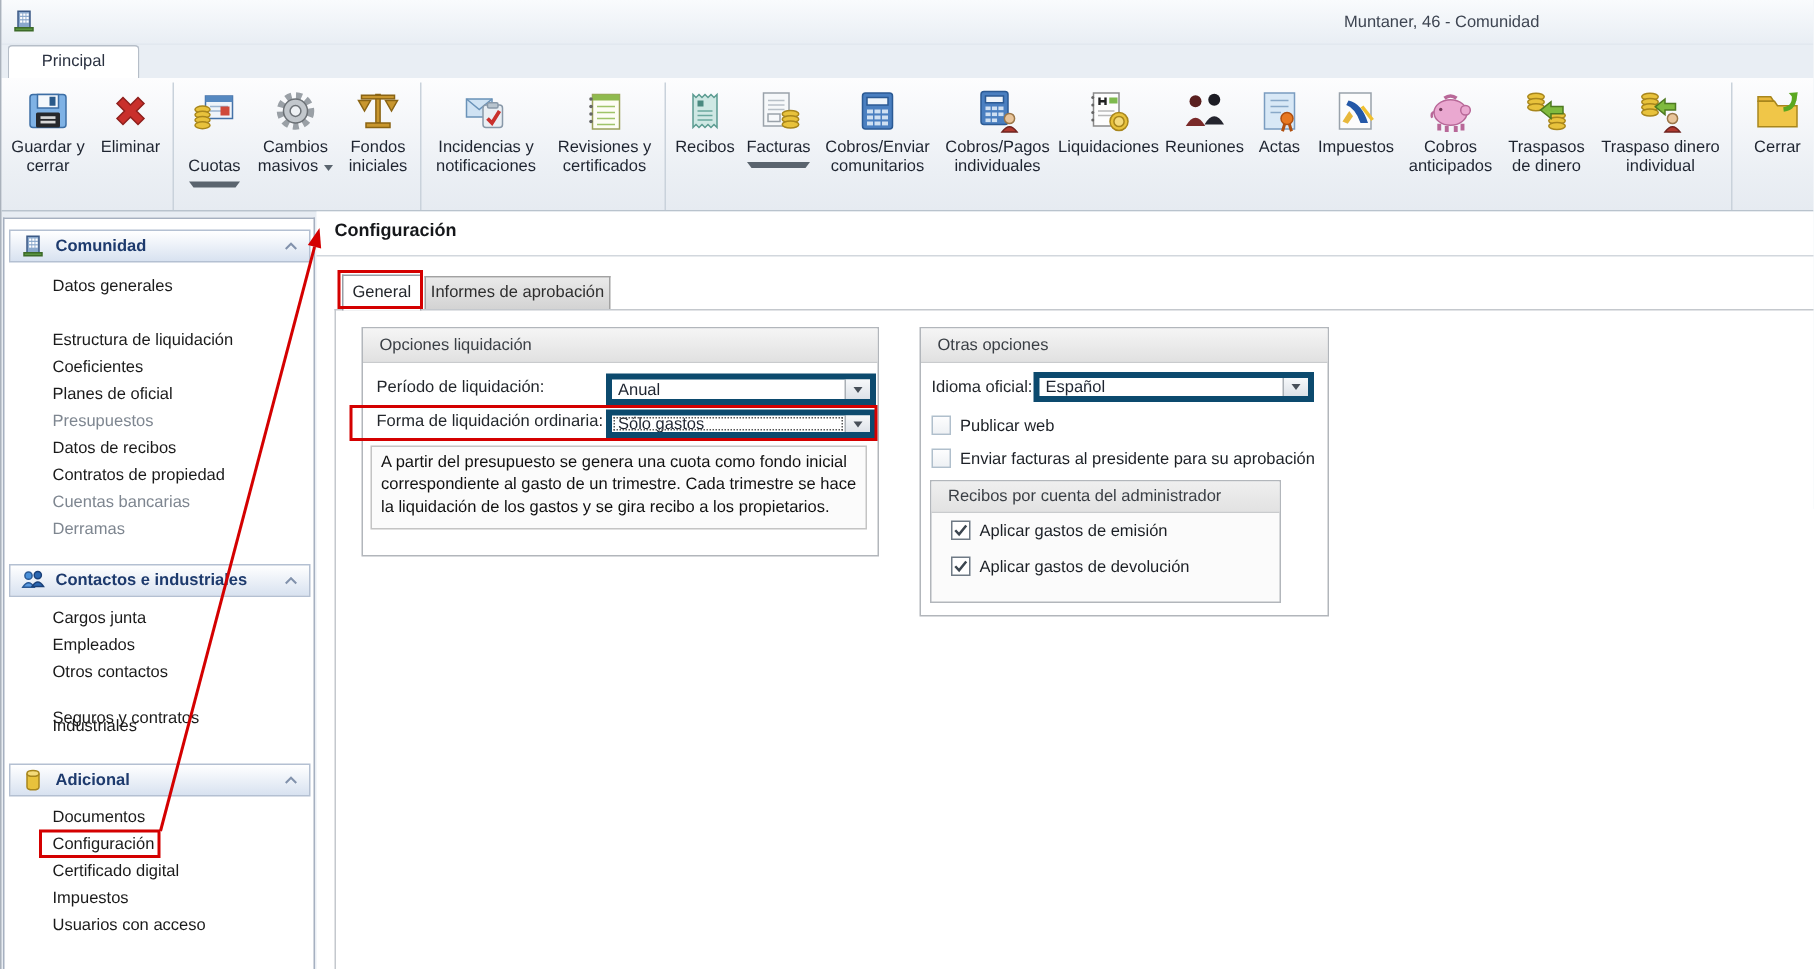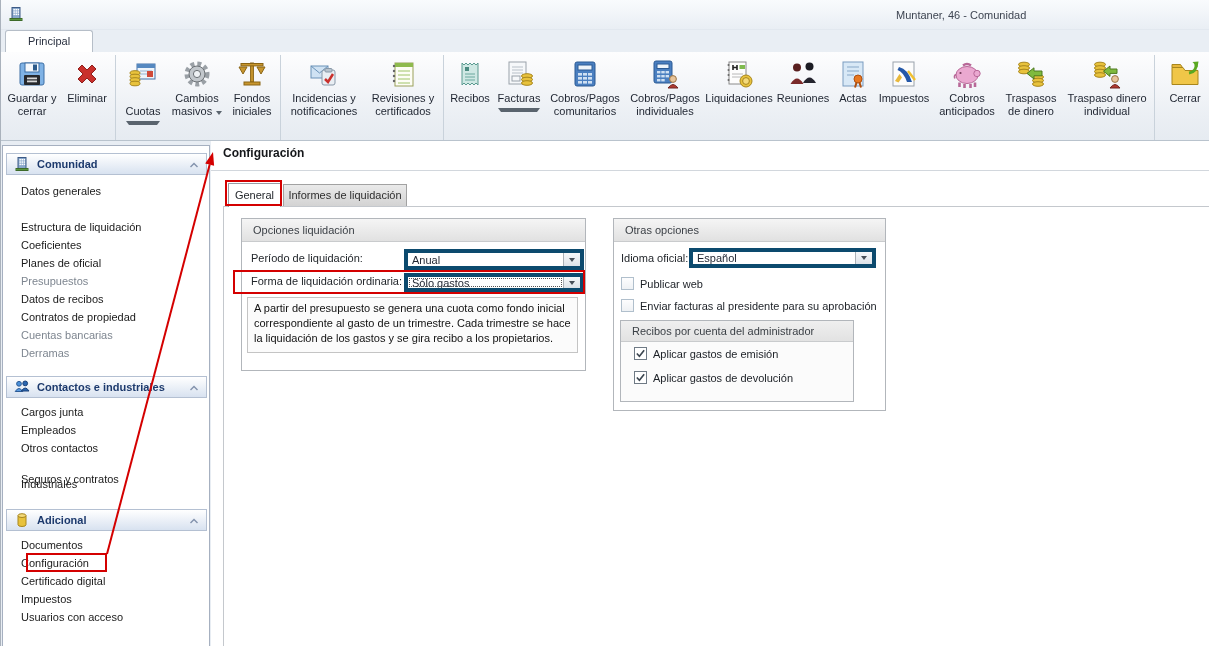--- a/index.html
+++ b/index.html
@@ -28,21 +28,21 @@
   .dtri{border-left:3.5px solid transparent;border-right:3.5px solid transparent;border-top:4px solid #5a646e}
   .dtri.block{display:block;margin:3px auto 0}
   .dtri.inline{display:inline-block;margin-left:4px}
 
   
   #sidebar{position:absolute;left:1px;top:145px;width:208px;height:501px;background:#fff;border:1px solid #a6b0c0;border-bottom:none}
   .sb-header{position:absolute;left:3px;width:201px;height:22px;background:linear-gradient(#ffffff,#d8e2f0);border:1px solid #b4c0d2;display:flex;align-items:center;padding:0 7px;font-weight:bold;color:#1d3a6d;cursor:pointer}
   .sb-header .sb-ico{width:16px;height:16px;margin-right:7px;flex:none}
   .sb-ico svg{width:16px;height:16px}
   .sb-header .chev{margin-left:auto}
-  .sb-item{position:absolute;left:0;width:100%;height:18px;line-height:18px;padding-left:18px;color:#1a1a1a;cursor:pointer;white-space:nowrap}
+  .sb-item{position:absolute;left:0;width:100%;height:18px;line-height:18px;padding-left:32px;color:#1a1a1a;cursor:pointer;white-space:nowrap}
   .sb-item.muted{color:#7e8690}
 
   
   #main{position:absolute;left:210px;top:141px;width:999px;height:505px;background:#fff}
   #config-title{position:absolute;left:12px;top:5px;font-size:12px;font-weight:bold;color:#15171a}
   #main-divider{position:absolute;left:0;right:0;top:29px;height:1px;background:#d2d7dd}
   .tab{position:absolute;text-align:center;cursor:pointer}
   #tab-general{left:17px;top:42px;width:53px;height:24px;background:#fff;border:1px solid #979da5;border-bottom:none;line-height:22px;z-index:6;color:#23272c}
   #tab-informes{left:72px;top:43px;width:124px;height:22px;background:linear-gradient(#eaeaea,#d3d3d3);border:1px solid #a2a2a2;border-bottom:none;line-height:21px;color:#2e2e2e}
   #panel-topline{position:absolute;left:12px;top:65px;right:0;height:1px;background:#c4c8cd}
@@ -260,21 +260,21 @@
                 <rect x="19" y="15" width="4" height="2.6"></rect>
                 <rect x="9" y="19" width="4" height="2.6"></rect>
                 <rect x="14" y="19" width="4" height="2.6"></rect>
                 <rect x="19" y="19" width="4" height="2.6"></rect>
                 <rect x="9" y="23" width="4" height="2.6"></rect>
                 <rect x="14" y="23" width="4" height="2.6"></rect>
                 <rect x="19" y="23" width="4" height="2.6"></rect>
               </g>
             </svg>
           </span>
-          <div class="rlabel">Cobros/Pagos comunitarios</div>
+          <div class="rlabel">Cobros/Enviar comunitarios</div>
         </div>
         <div class="rbtn" style="width: 78px;">
           <span class="ribbon-icon">
             <svg viewBox="0 0 32 32">
               <rect x="5" y="3" width="18" height="22" rx="2" fill="#4a7fc0" stroke="#2b5a94"></rect>
               <rect x="8" y="6" width="12" height="4.5" fill="#eef4fa" stroke="#2b5a94"></rect>
               <g fill="#cfe0f2">
                 <rect x="8" y="13" width="3.4" height="2.4"></rect>
                 <rect x="12.3" y="13" width="3.4" height="2.4"></rect>
                 <rect x="16.6" y="13" width="3.4" height="2.4"></rect>
@@ -475,21 +475,21 @@
     <div class="sb-item" style="top: 426px;">Certificado digital</div>
     <div class="sb-item" style="top: 444px;">Impuestos</div>
     <div class="sb-item" style="top: 462px;">Usuarios con acceso</div>
   </div>
 
 <div id="main">
   <div id="config-title">Configuración</div>
   <div id="main-divider"></div>
 
   <div id="tab-general" class="tab">General</div>
-  <div id="tab-informes" class="tab">Informes de liquidación</div>
+  <div id="tab-informes" class="tab">Informes de aprobación</div>
   <div id="panel-topline"></div>
   <div id="panel-leftline"></div>
 
   <div id="group-liquidacion" class="groupbox">
     <div class="gb-header">Opciones liquidación</div>
   </div>
   <div id="lbl-periodo" class="flabel">Período de liquidación:</div>
   <div id="combo-periodo" class="combo">
     <span class="combo-value">Anual</span>
     <span class="combo-btn">

